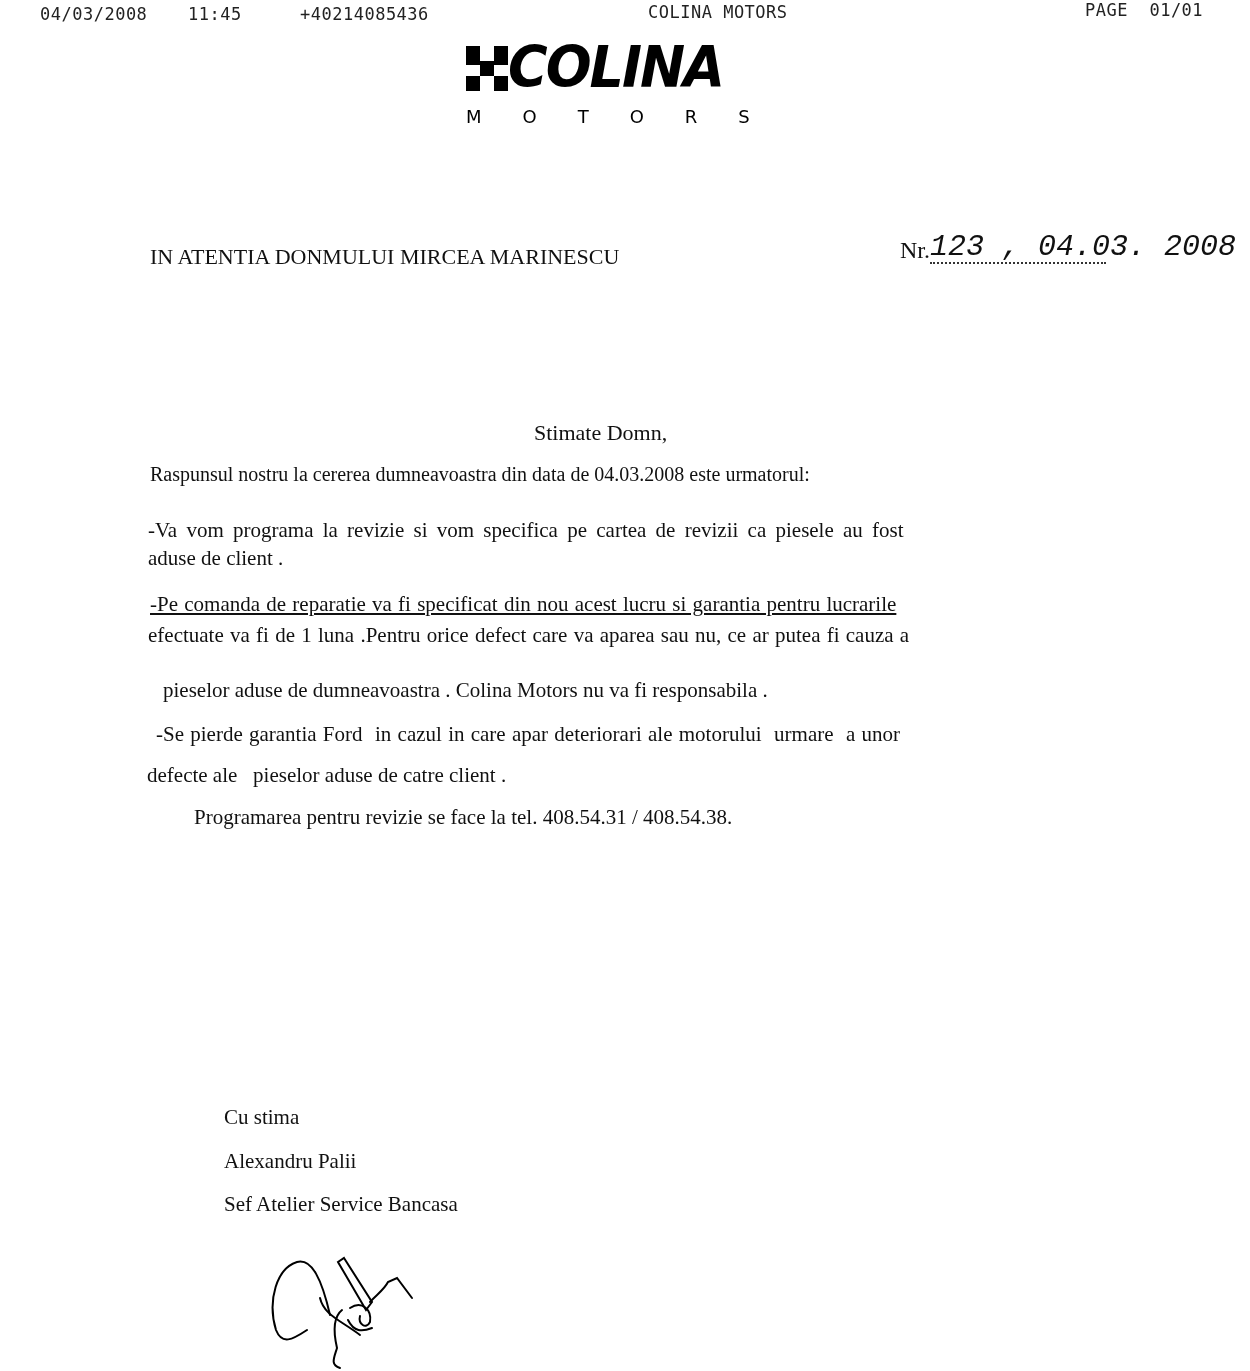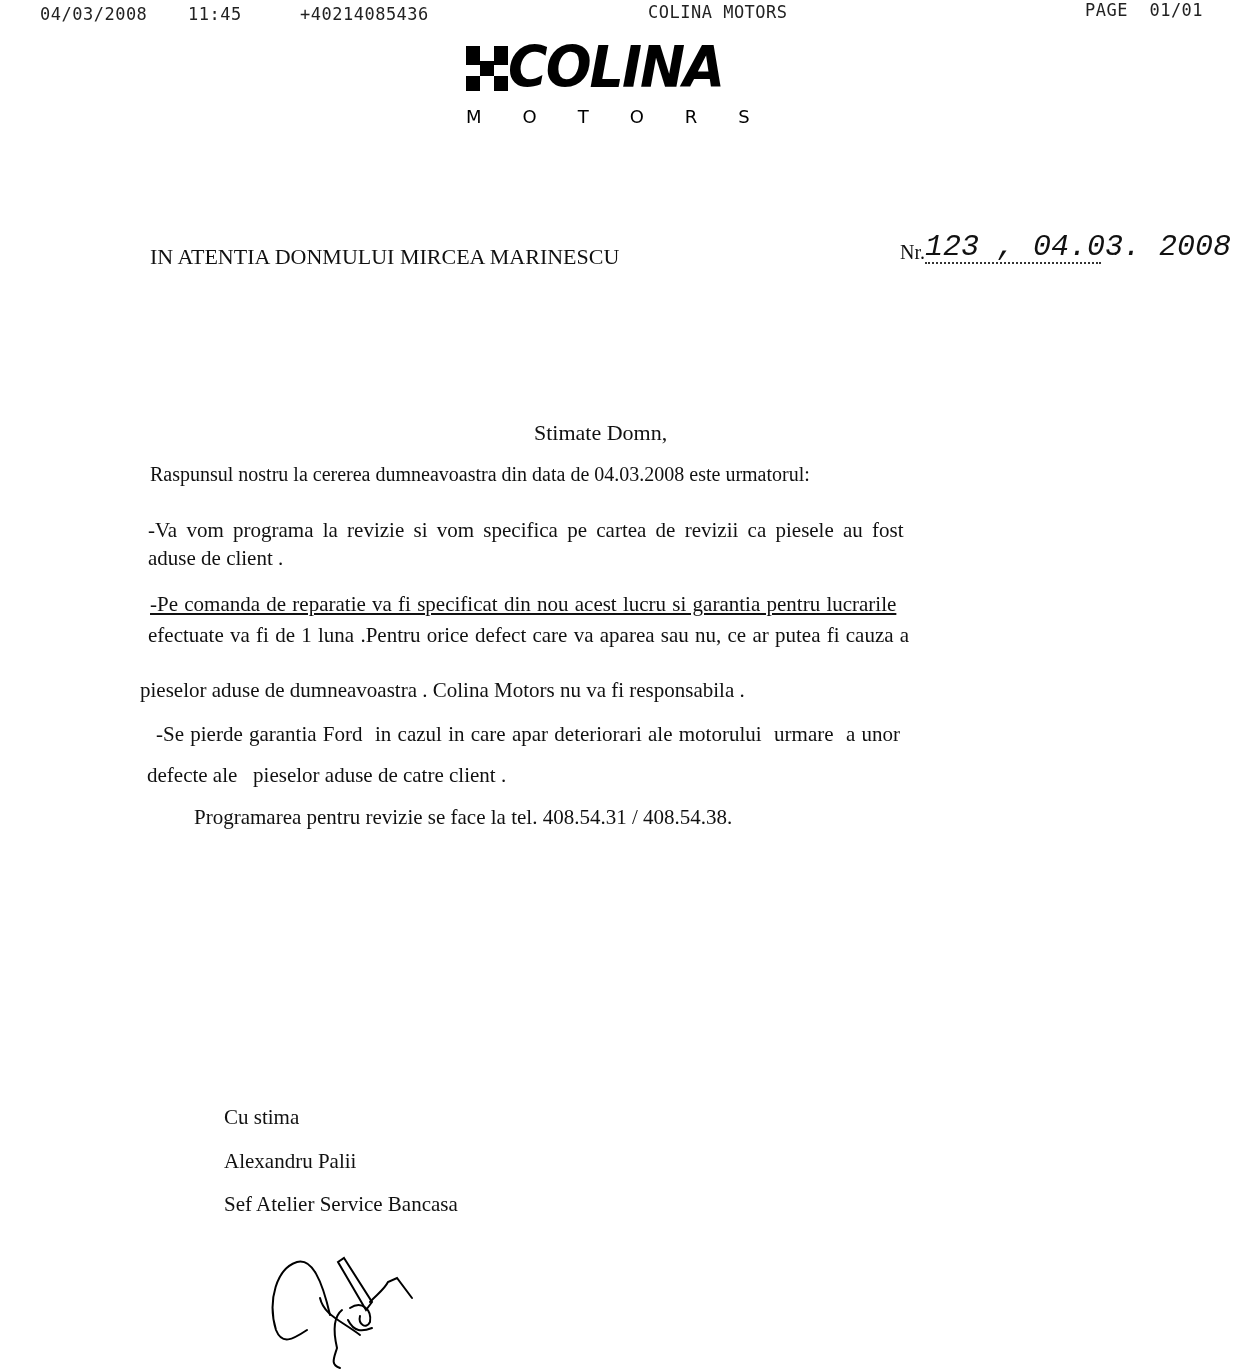--- a/index.html
+++ b/index.html
@@ -33,36 +33,36 @@
     <i style="left:0; top:30px;"></i><i style="left:28px; top:30px;"></i>
     <i style="left:0; top:15px; width:42px; height:4px;"></i>
   </span>
   <span class="abs logo-main" style="left:42px; top:-8px;">COLINA</span>
   <span class="abs logo-sub" style="left:0px; top:54px;margin-top:8px;">MOTORS</span>
 </div>
 
 <span class="abs serif body-text" style="left:150px; top:244px; font-size:22px;">IN ATENTIA DONMULUI MIRCEA MARINESCU</span>
 
 <div class="abs" style="left:900px; top:232px;">
-  <span class="serif" style="font-size:20px; vertical-align:bottom;">Nr.</span><span class="hand dots" style="display:inline-block; width:176px; line-height:30px;">123 , 04.03. 2008</span><span class="serif" style="font-size:20px; margin-left:12px;">.</span>
+  <span class="serif" style="font-size:24px; vertical-align:bottom;">Nr.</span><span class="hand dots" style="display:inline-block; width:176px; line-height:30px;">123 , 04.03. 2008</span><span class="serif" style="font-size:20px; margin-left:12px;">.</span>
 </div>
 
 <span class="abs serif" style="left:534px; top:420px; font-size:22px;">Stimate Domn,</span>
 
 <span class="abs serif body-text" style="left:150px; top:463px; font-size:20px;">Raspunsul nostru la cererea dumneavoastra din data de 04.03.2008 este urmatorul:</span>
 
 <div>
   <span class="abs serif body-text" style="left:148px; top:507px; word-spacing:4px;margin-top:11px;">-Va vom programa la revizie si vom specifica pe cartea de revizii ca piesele au fost</span>
   <span class="abs serif body-text" style="left:148px; top:546px;">aduse de client .</span>
 </div>
 
 <div>
   <span class="abs serif body-text" style="left:150px; top:592px; word-spacing:1px;text-decoration:underline;">-Pe comanda de reparatie va fi specificat din nou acest lucru si garantia pentru lucrarile</span>
   <span class="abs serif body-text" style="left:148px; top:612px; word-spacing:1px;margin-top:11px;">efectuate va fi de 1 luna .Pentru orice defect care va aparea sau nu, ce ar putea fi cauza a</span>
-  <span class="abs serif body-text" style="left:140px; top:678px;">pieselor aduse de dumneavoastra . Colina Motors nu va fi responsabila .</span>
+  <span class="abs serif body-text" style="left:163px; top:678px;">pieselor aduse de dumneavoastra . Colina Motors nu va fi responsabila .</span>
 </div>
 
 <div>
   <span class="abs serif body-text" style="left:156px; top:722px; white-space:pre; word-spacing:1px;">-Se pierde garantia Ford  in cazul in care apar deteriorari ale motorului  urmare  a unor</span>
   <span class="abs serif body-text" style="left:147px; top:763px; white-space:pre;">defecte ale   pieselor aduse de catre client .</span>
 </div>
 
 <span class="abs serif body-text" style="left:194px; top:805px;">Programarea pentru revizie se face la tel. 408.54.31 / 408.54.38.</span>
 
 <div>

